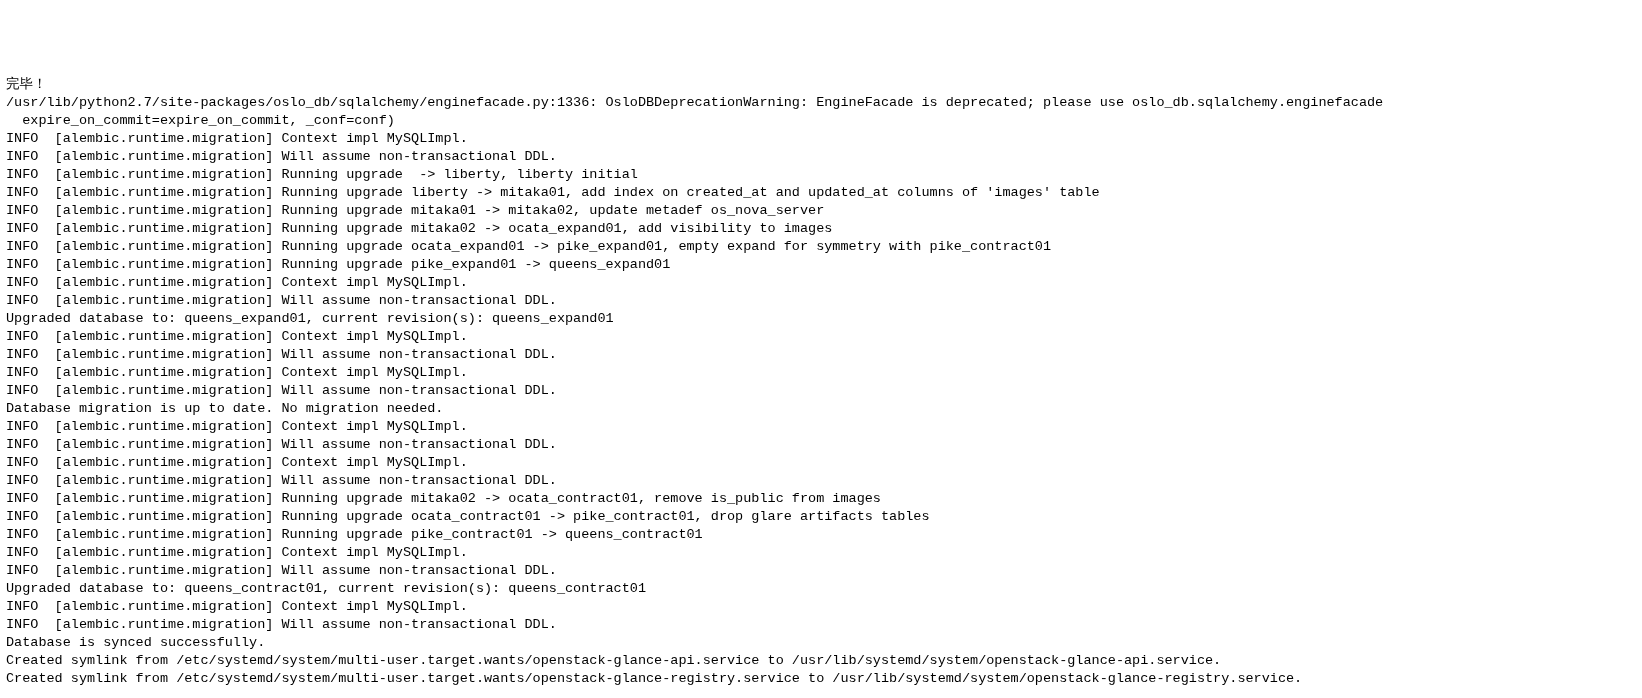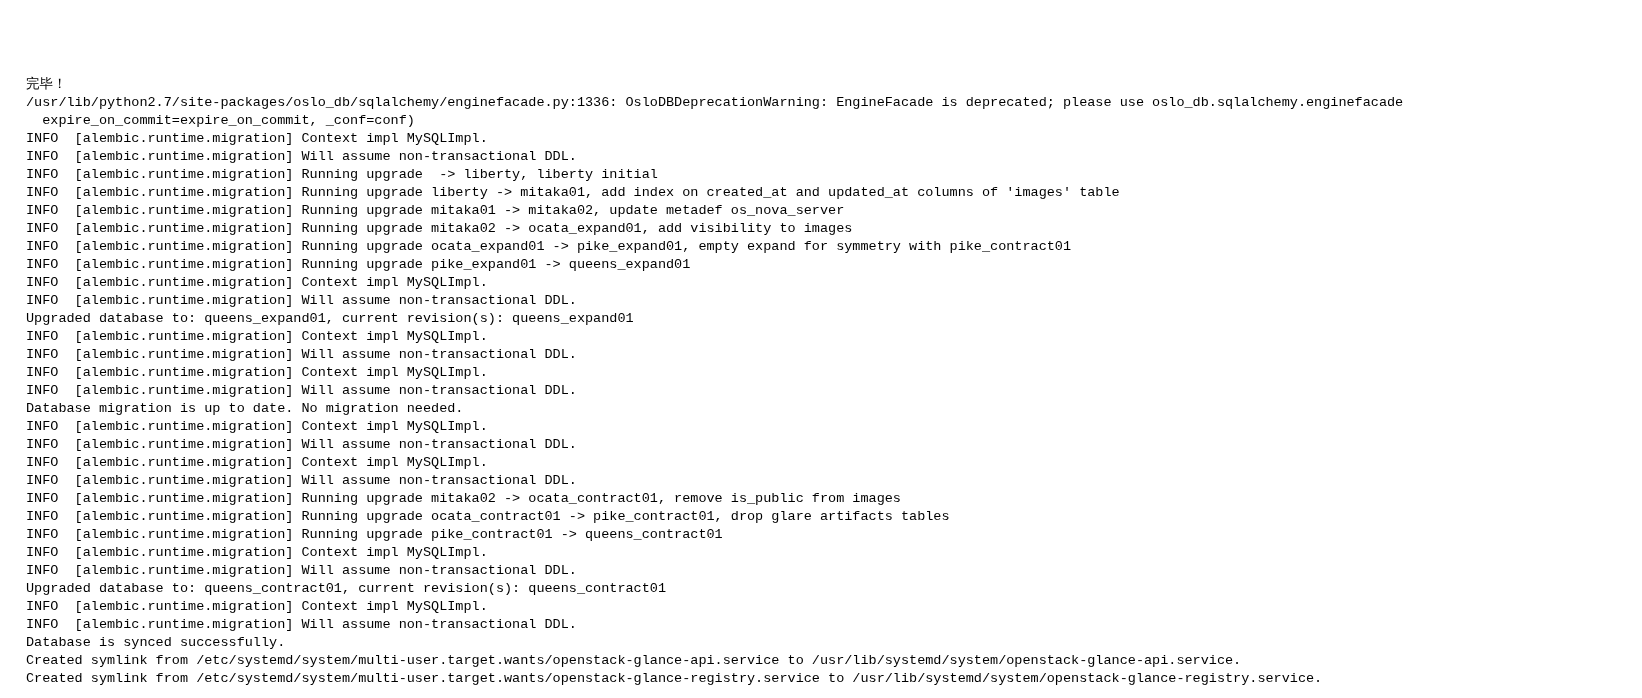--- a/index.html
+++ b/index.html
@@ -6,21 +6,21 @@
     body {
       background: #ffffff;
       font-family: "Consolas", "Courier New", monospace;
       font-size: 13.5px;
       line-height: 18px;
       color: #000000;
       padding: 4px 6px;
       white-space: pre;
       overflow-x: auto;
     }
-    .term { white-space: pre; margin-left: 20px; }
+    .term { white-space: pre; }
   </style>
 </head>
 <body>
 
 
 
 <div class="term" id="terminal-output">完毕！
 /usr/lib/python2.7/site-packages/oslo_db/sqlalchemy/enginefacade.py:1336: OsloDBDeprecationWarning: EngineFacade is deprecated; please use oslo_db.sqlalchemy.enginefacade
   expire_on_commit=expire_on_commit, _conf=conf)
 INFO  [alembic.runtime.migration] Context impl MySQLImpl.

